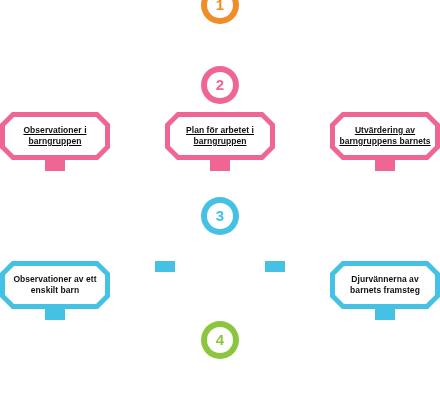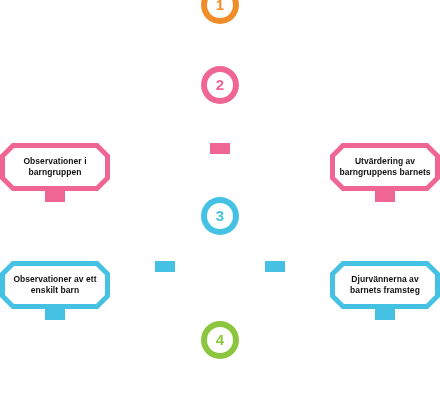--- a/index.html
+++ b/index.html
@@ -82,21 +82,21 @@
 
   
   .row {
     position: absolute;
     left: 0;
     width: 440px;
     display: flex;
     justify-content: space-between;
     align-items: flex-start;
   }
-  #row-1 { top: 143px; }
+  #row-1 { top: 112px; text-decoration: underline; }
   #row-2 { top: 261px; }
 
   .node {
     position: relative;
     width: 110px;
     display: flex;
     flex-direction: column;
     align-items: center;
   }
 
@@ -164,20 +164,25 @@
     <div class="node">
       <div class="node-shell">
         <div class="node-face">
           <span class="node-label">Observationer i barngruppen</span>
         </div>
       </div>
       <div class="stem"></div>
     </div>
 
     <div class="node">
+      <div class="node-shell">
+        <div class="node-face">
+          <span class="node-label">Plan för arbetet i barngruppen</span>
+        </div>
+      </div>
       <div class="stem"></div>
     </div>
 
 
     <div class="node">
       <div class="node-shell">
         <div class="node-face">
           <span class="node-label">Utvärdering av barngruppens barnets</span>
         </div>
       </div>

